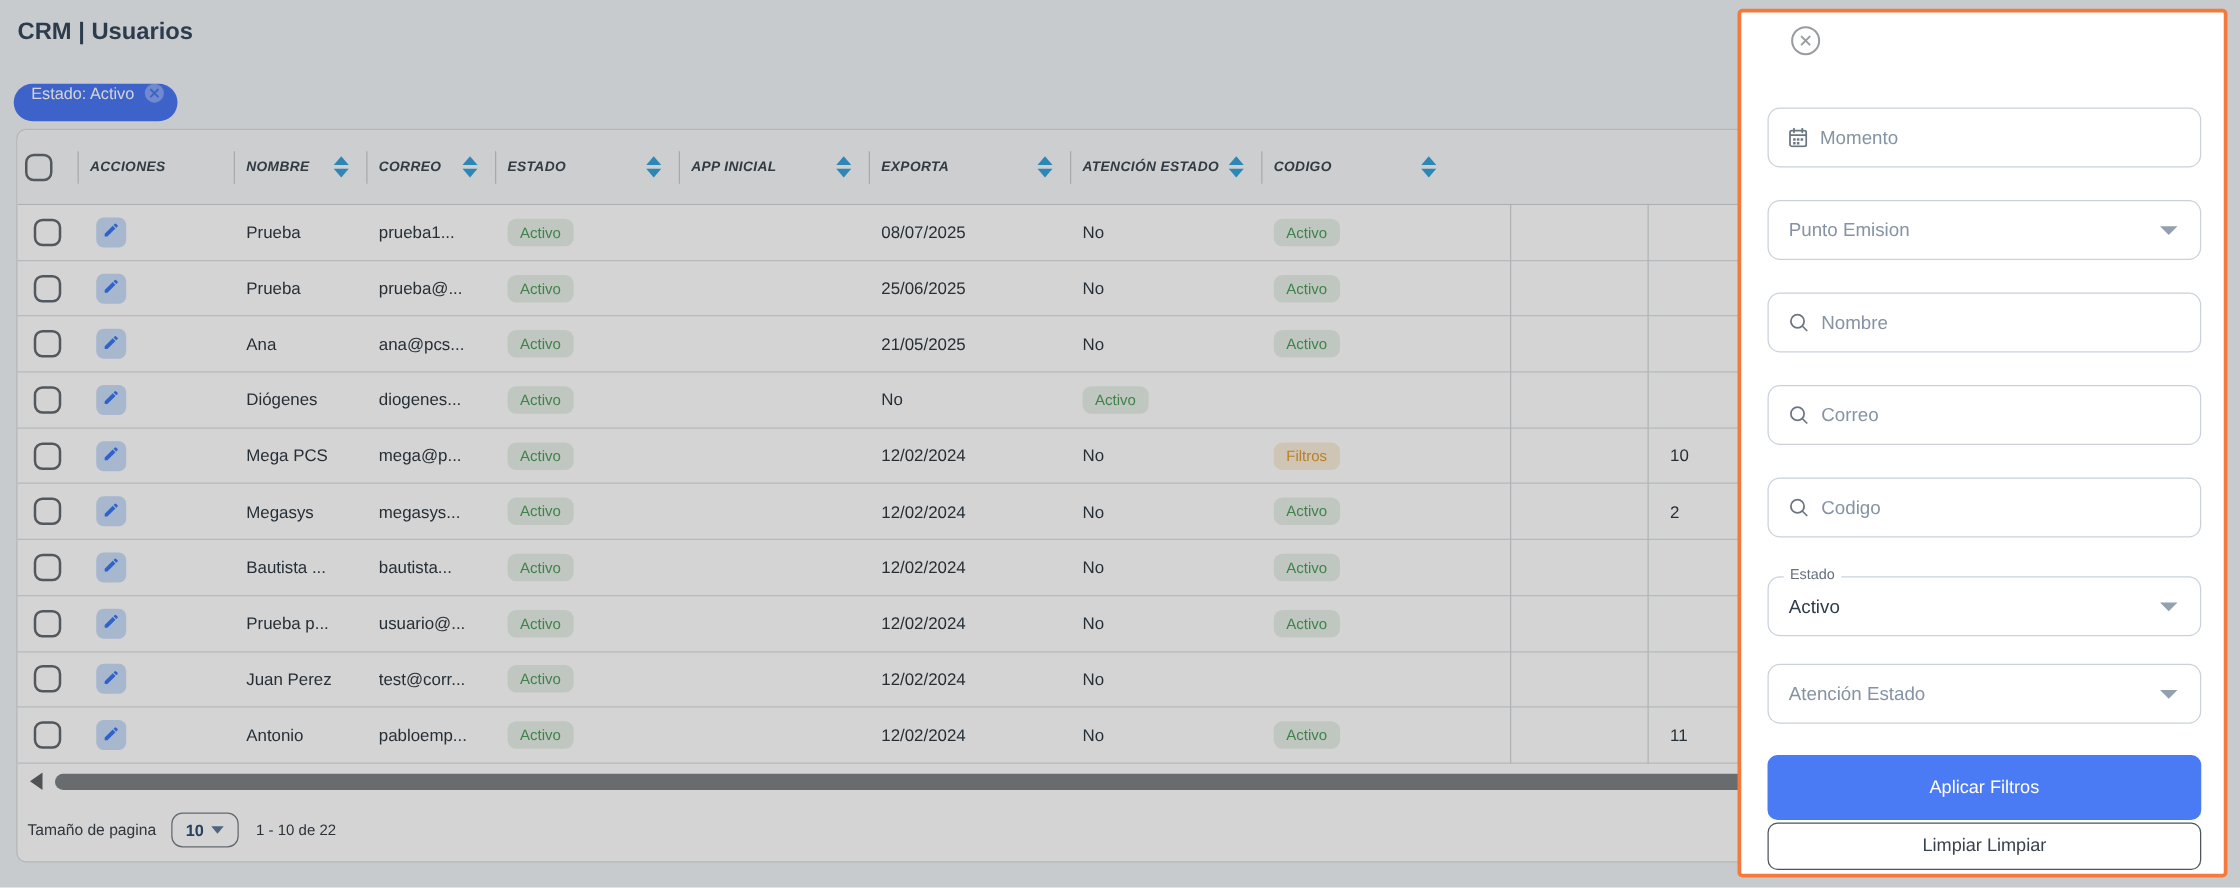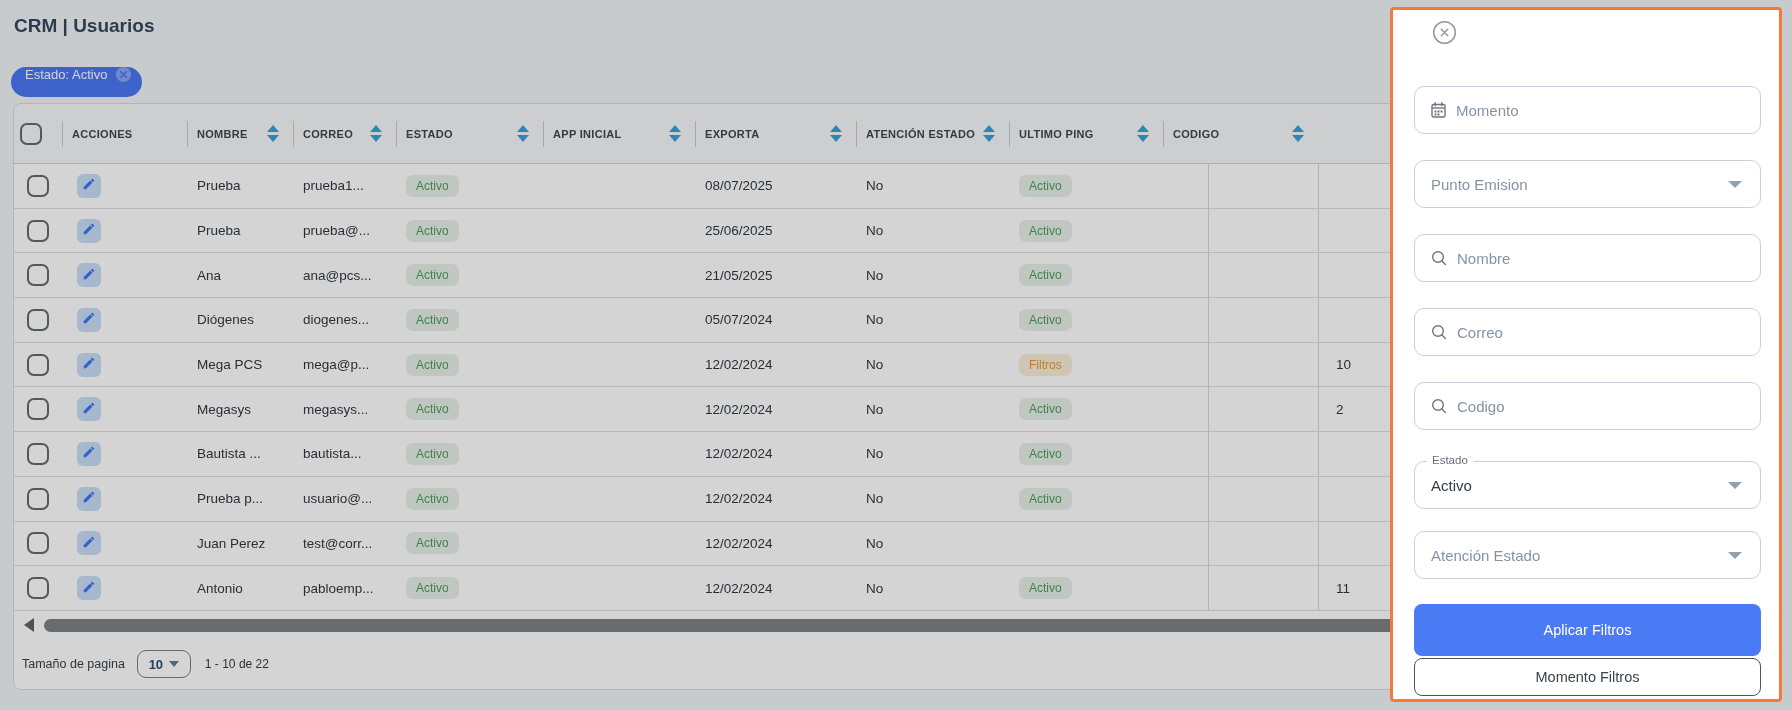--- a/index.html
+++ b/index.html
@@ -17,21 +17,21 @@
   .card { position:absolute; left:13px; top:103px; width:1732px; height:587px;
           background:#ffffff; border:1px solid #d8dbde; border-radius:8px; }
 
   .thead { position:absolute; left:0; top:0; width:100%; height:60px; display:grid;
            grid-template-columns:48px 125px 106px 103px 147px 152px 161px 153px 154px 155px 1fr;
            background:#f7f8f9; border-bottom:1px solid #cfd3d7; border-radius:8px 8px 0 0; }
   .th { position:relative; display:flex; align-items:center; padding:0 14px 0 10px;
         font-size:11px; font-weight:700; letter-spacing:.3px; color:#3d4852; }
   .th + .th::before { content:""; position:absolute; left:0; top:50%; transform:translateY(-50%);
         width:1px; height:26px; background:#c9cdd1; }
-  .th .lbl { white-space:nowrap; }
+  .th .lbl { white-space:nowrap;font-style:italic; }
   .th .sorter { margin-left:auto; display:flex; flex-direction:column; gap:3px; padding-left:8px; cursor:pointer; }
   .tri-up   { width:0;height:0;border-left:6px solid transparent;border-right:6px solid transparent;border-bottom:7px solid #36a3dc; }
   .tri-down { width:0;height:0;border-left:6px solid transparent;border-right:6px solid transparent;border-top:7px solid #36a3dc; }
 
   .tbody { position:absolute; left:0; top:60px; width:100%; }
   .row { display:grid; height:44.7px;
          grid-template-columns:48px 125px 106px 103px 147px 152px 161px 153px 154px 155px 1fr;
          border-bottom:1px solid #dcdfe2; }
   .td { display:flex; align-items:center; padding-left:10px; font-size:13.5px; color:#2f3942; white-space:nowrap; overflow:hidden; }
   .td.codigo { padding-left:18px; }
@@ -143,27 +143,20 @@
             </span>
           </div>
           <div class="th">
             <span class="lbl">ATENCIÓN ESTADO</span>
             <span class="sorter">
               <span class="tri-up"></span>
               <span class="tri-down"></span>
             </span>
           </div>
           <div class="th">
-            <span class="lbl">ULTIMO PING</span>
-            <span class="sorter">
-              <span class="tri-up"></span>
-              <span class="tri-down"></span>
-            </span>
-          </div>
-          <div class="th">
             <span class="lbl">CODIGO</span>
             <span class="sorter">
               <span class="tri-up"></span>
               <span class="tri-down"></span>
             </span>
           </div>
         </div>
       <div class="tbody" id="tbody">
           <div class="row">
             <div class="td select sel">
@@ -250,21 +243,20 @@
                     <path fill="#3b76f0" d="M3 17.25V21h3.75L17.81 9.94l-3.75-3.75L3 17.25zM20.71 7.04a1 1 0 0 0 0-1.41l-2.34-2.34a1 1 0 0 0-1.41 0l-1.83 1.83 3.75 3.75 1.83-1.83z"></path>
                   </svg></span>
               </button>
             </div>
             <div class="td nombre">Diógenes</div>
             <div class="td correo">diogenes...</div>
             <div class="td estado">
               <span class="badge" style="background:#e7f0e8;color:#4e9d5b">Activo</span>
             </div>
             <div class="td app_inicial"></div>
-            <div class="td fecha_insercion">05/07/2024</div>
             <div class="td exporta">No</div>
             <div class="td atencion_estado">
               <span class="badge" style="background:#e7f0e8;color:#4e9d5b">Activo</span>
             </div>
             <div class="td ultimo_ping"></div>
             <div class="td codigo"></div>
           </div>
           <div class="row">
             <div class="td select sel">
               <span class="checkbox"></span>
@@ -496,15 +488,15 @@
       <span class="sel-value">Activo</span>
       <span class="f-caret"></span>
     </div>
 
     <div class="f-field f-select pos-atencion">
       <span class="sel-text">Atención Estado</span>
       <span class="f-caret"></span>
     </div>
 
     <button class="btn-apply">Aplicar Filtros</button>
-    <button class="btn-clear">Momento Filtros</button>
+    <button class="btn-clear">Limpiar Limpiar</button>
   </aside>
 </div>
 
 </body></html>

